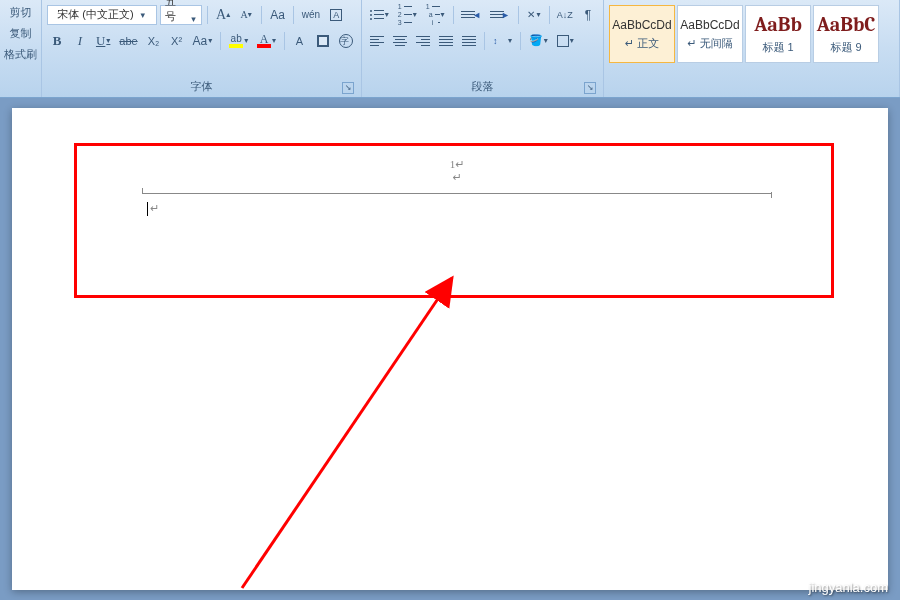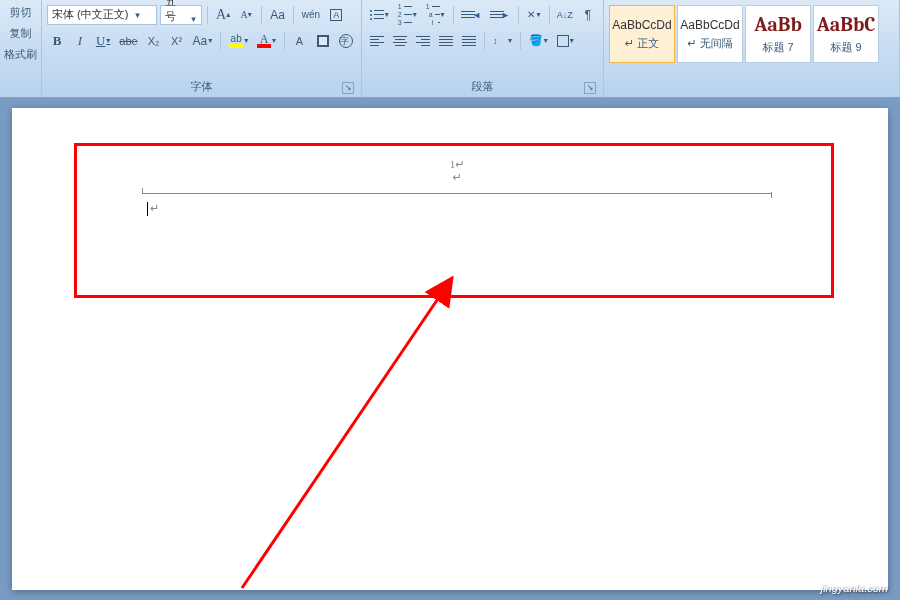--- a/index.html
+++ b/index.html
@@ -88,21 +88,21 @@
       font-size: 11px;
       color: #333;
     }
     .combo-arrow {
       width: 12px;
       text-align: center;
       color: #3b5a7a;
       font-size: 9px;
       margin-left: 3px;
     }
-    .font-name-combo { width: 110px; }
+    .font-name-combo { width: 110px; justify-content: center; }
     .font-size-combo { width: 42px; align-items: flex-end; }
     
     .btn {
       min-width: 20px;
       height: 20px;
       display: flex;
       align-items: center;
       justify-content: center;
       font-size: 12px;
       color: #3b5a7a;
@@ -282,22 +282,21 @@
       font-size: 22px;
       font-weight: bold;
       font-style: italic;
       display: flex;
       align-items: center;
       gap: 4px;
       text-shadow: 1px 1px 2px rgba(0,0,0,0.5);
     }
     .watermark-check { color: #ff3030; font-size: 26px; }
     .watermark-sub {
-      font-size: 11px;
-      font-style: italic;
+      font-size: 13px;
       text-shadow: 1px 1px 2px rgba(0,0,0,0.5);
     }
     
     .char-scale-icon { font-size:11px; letter-spacing:1px; }
     .pinyin-icon { font-size:10px; }
     .border-box-icon { border:1px solid #3b5a7a; width:12px; height:12px; font-size:9px; line-height:10px; text-align:center; }
     .shading-icon { width:12px; height:12px; background:#3b5a7a; position:relative; }
     .shading-icon::after { content:''; position:absolute; inset:2px; background:#dbe9f7; }
     
     .asian-layout { font-size:10px; }
@@ -542,21 +541,21 @@
         <div class="style-item selected">
           <div class="style-preview">AaBbCcDd</div>
           <div class="style-label">↵ 正文</div>
         </div>
         <div class="style-item">
           <div class="style-preview">AaBbCcDd</div>
           <div class="style-label">↵ 无间隔</div>
         </div>
         <div class="style-item">
           <div class="style-preview heading">AaBb</div>
-          <div class="style-label">标题 7</div>
+          <div class="style-label">标题 1</div>
         </div>
         <div class="style-item">
           <div class="style-preview heading">AaBbC</div>
           <div class="style-label">标题 9</div>
         </div>
       </div>
   </div>
 
 </div>
 

